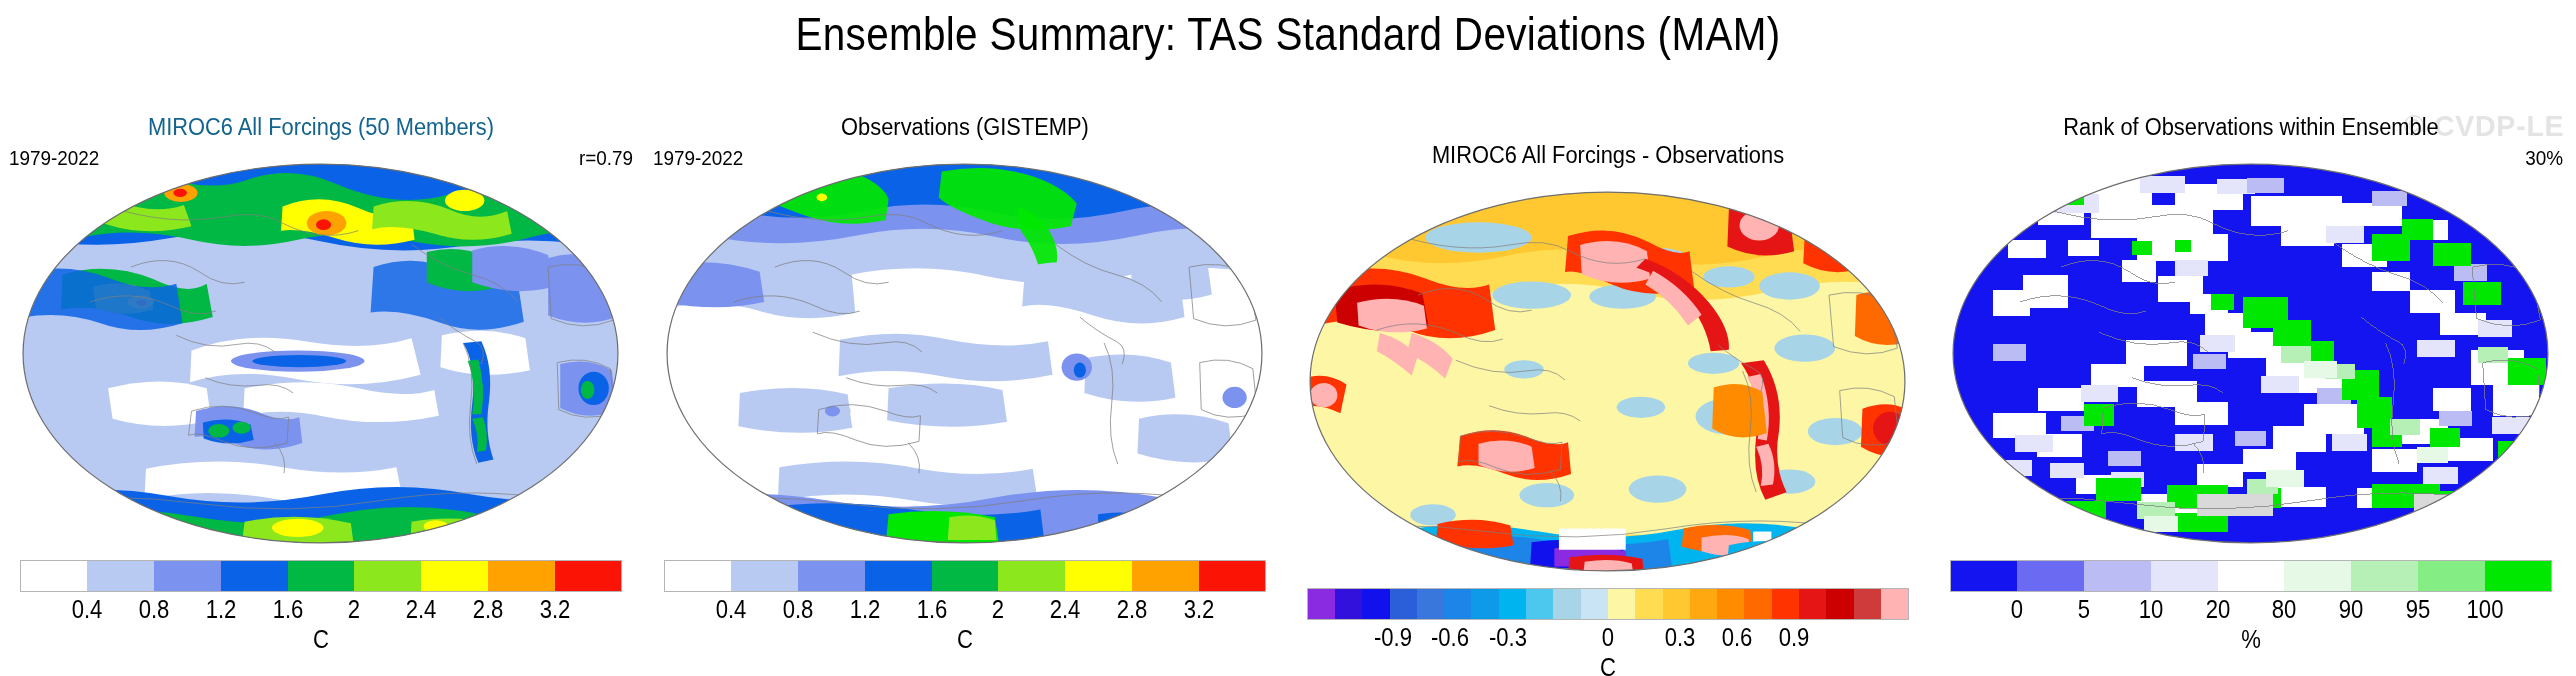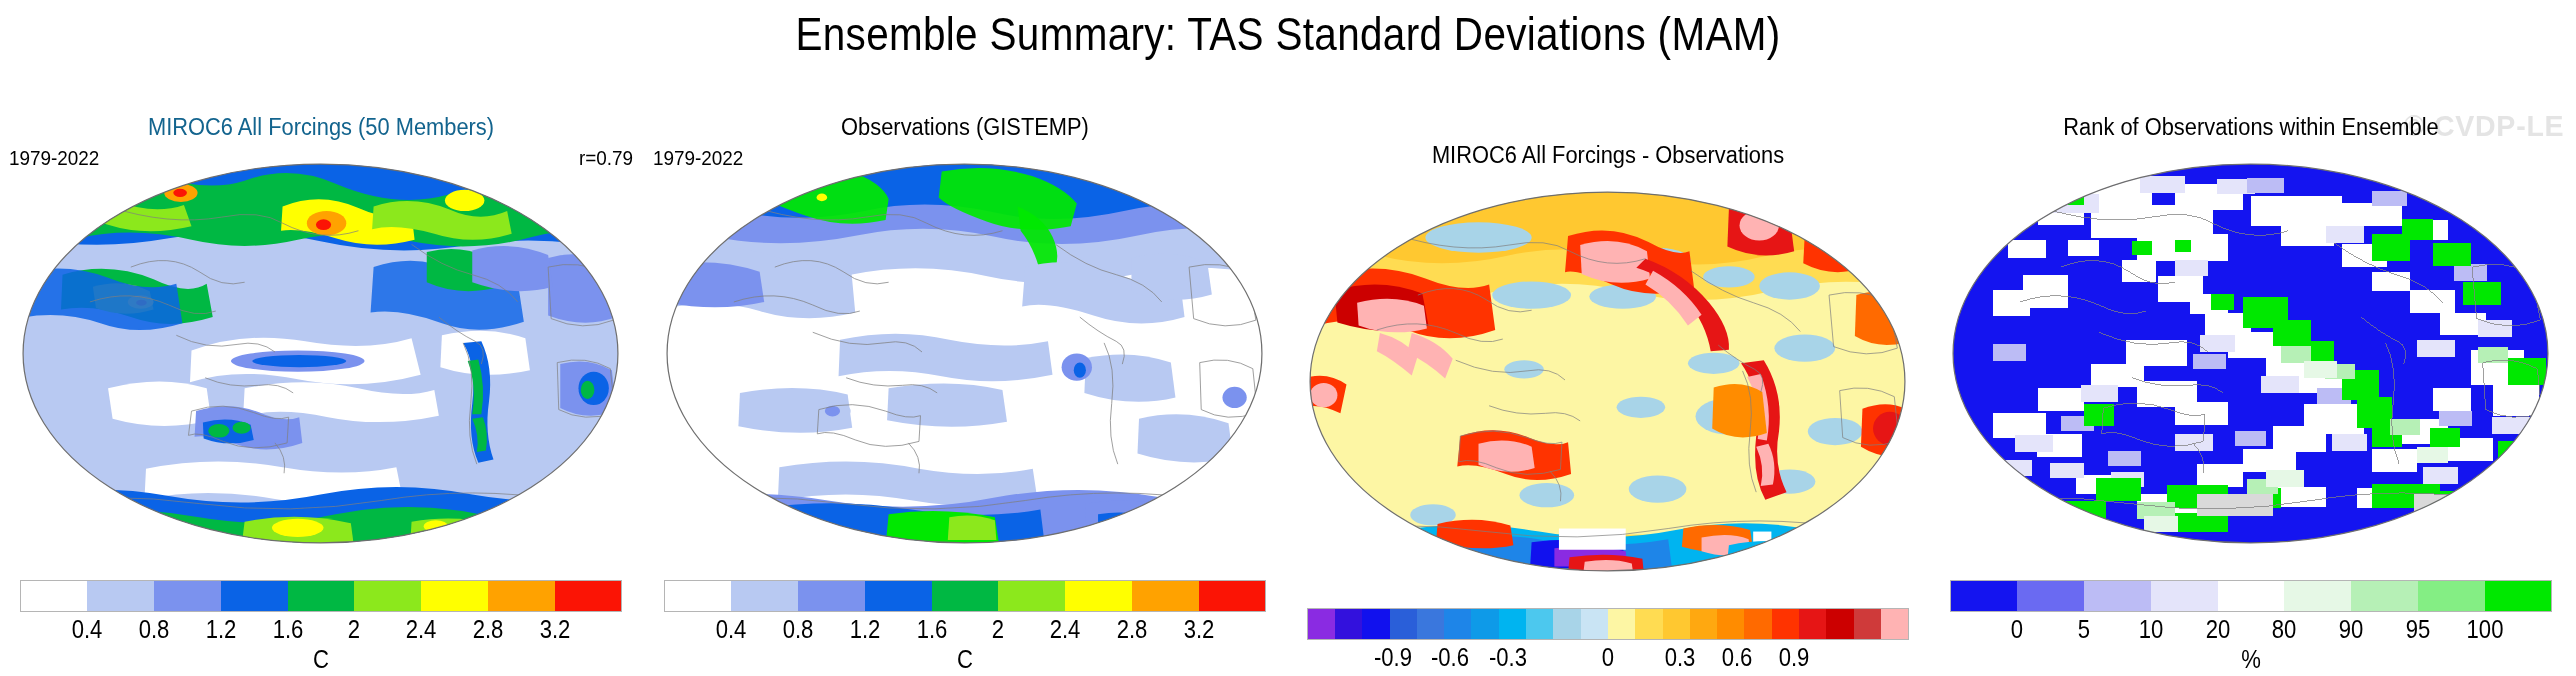--- a/index.html
+++ b/index.html
@@ -34,21 +34,21 @@
 
   .watermark{
     position:absolute;right:1.5px;top:-4.6px;font-size:30px;color:#e4e4e4;
     font-weight:700;white-space:nowrap;letter-spacing:0.8px;
     transform:scaleX(.95);transform-origin:100% 50%;
   }
 
   .map-wrap{position:absolute;left:11.4px;top:47px;width:607px;height:385px;}
   .map-wrap svg{display:block;width:607px;height:385px;}
 
-  .cbar{position:absolute;left:0;top:466px;width:630px;}
+  .cbar{position:absolute;left:0;top:446px;width:630px;}
   .cbar-strip{display:flex;height:32px;margin:0 13.7px;
               border:0.8px solid #b5b5b5;box-sizing:border-box;}
   .cbar-strip > i{display:block;flex:1 1 0;height:100%;}
   .cbar-ticks{position:relative;height:35px;margin:0 13.7px;}
   .cbar-ticks span{
     position:absolute;top:1.5px;font-size:26px;color:#000;
     transform:translateX(-50%) scaleX(.85);white-space:nowrap;
   }
   .cbar-unit{width:630px;text-align:center;font-size:26px;color:#000;
     margin-top:-3px;transform:scaleX(.85);}
@@ -393,20 +393,24 @@
           <span style="left: 71.4%;">0.6</span>
           <span style="left: 80.9%;">0.9</span>
         </div>
       <div class="cbar-unit">C</div>
     </div>
   </div>
 
   <div class="panel panel-4">
     <div class="watermark">© CVDP-LE</div>
     <div class="panel-header">Rank of Observations within Ensemble</div>
+    <div class="subline">
+      <span class="sub-left"></span>
+      <span class="sub-right">30%</span>
+    </div>
     <div class="map-wrap">
       <svg viewBox="0 0 800 508" preserveAspectRatio="none">
         <defs>
           <clipPath id="clipD">
               <ellipse cx="400" cy="254" rx="392" ry="250"></ellipse>
             </clipPath>
         </defs>
         <g clip-path="url(#clipD)" shape-rendering="crispEdges">
           <rect x="0" y="0" width="800" height="508" fill="#1414f0"></rect>
           <g fill="#ffffff">

